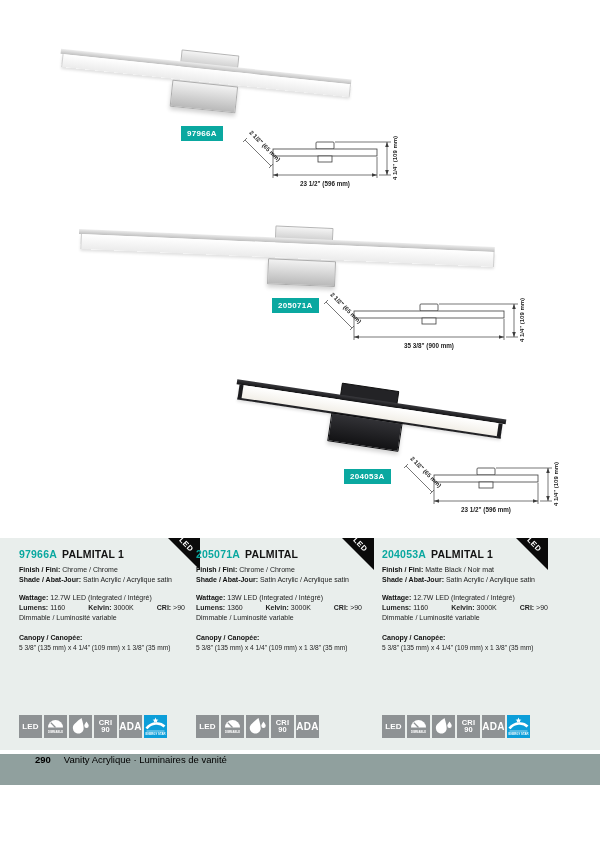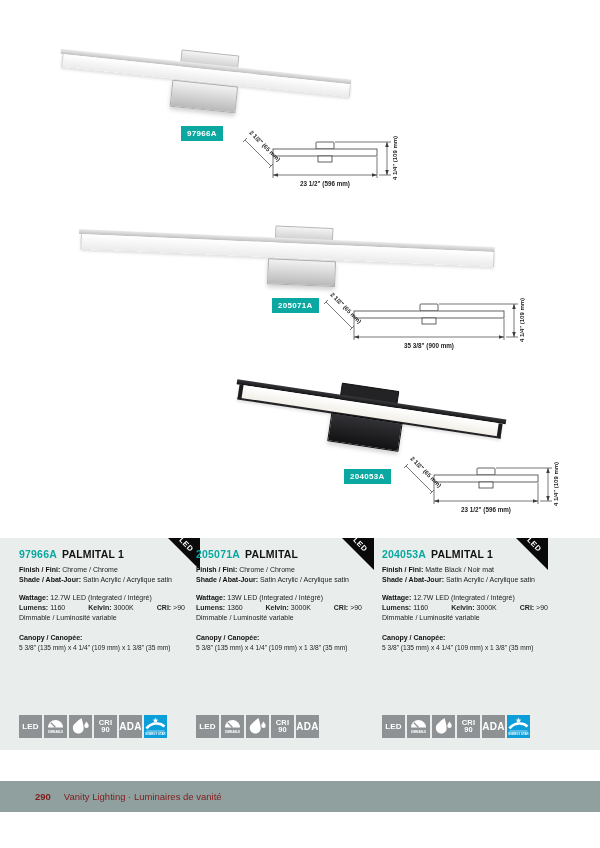--- a/index.html
+++ b/index.html
@@ -40,22 +40,22 @@
   .gap10{height:10px;}
   .dims-line{font-size:6.6px;white-space:nowrap;}
   .cert-row{position:absolute;top:167px;left:0;display:flex;gap:2px;}
   .cert{width:23px;height:23px;background:#8e9294;color:#fff;display:flex;flex-direction:column;
     align-items:center;justify-content:center;font-weight:bold;text-align:center;}
   .cert.led span{font-size:8px;letter-spacing:.2px;}
   .cert.ada span{font-size:10px;letter-spacing:.2px;}
   .cert.cri span{font-size:7.5px;line-height:6.8px;letter-spacing:.2px;}
   .cert.estar{background:#0c9ed9;}
   
-  .footer{position:absolute;left:0;top:754px;width:600px;height:31px;background:#90a09e;color:#7f1d1d;
-    display:flex;align-items:center;margin-top:27px;}
+  .footer{position:absolute;left:0;top:754px;width:600px;height:31px;background:#90a09e;color:#000000;
+    display:flex;align-items:flex-start;}
   .footer .pnum{margin-left:35px;font-size:9.5px;font-weight:bold;}
   .footer .ptitle{margin-left:13px;font-size:9.5px;}
 </style>
 </head>
 <body>
 
 <div class="fixture" style="left:58px;top:50px;width:292px;height:72px;transform:rotate(6deg);">
   <div class="fx-backplate" style="left:120px;top:2px;width:56px;height:15px;"></div>
   <div class="fx-rail" style="left:0;top:14px;width:292px;height:5px;"></div>
   <div class="fx-diffuser" style="left:2px;top:19px;width:288px;height:13px;"></div>
@@ -304,14 +304,14 @@
           <line x1="2.5" y1="16" x2="20.5" y2="16" stroke="#fff" stroke-width="0.6"></line>
           <text x="11.5" y="20" font-size="2.8" text-anchor="middle" fill="#fff" font-weight="bold">ENERGY STAR</text>
         </svg>
       </div>
     </div>
   </div>
 </div>
 
 <div class="footer">
   <span class="pnum">290</span>
-  <span class="ptitle">Vanity Lighting · Luminaires de vanité</span>
+  <span class="ptitle">Vanity Acrylique · Luminaires de vanité</span>
 </div>
 
 </body></html>

